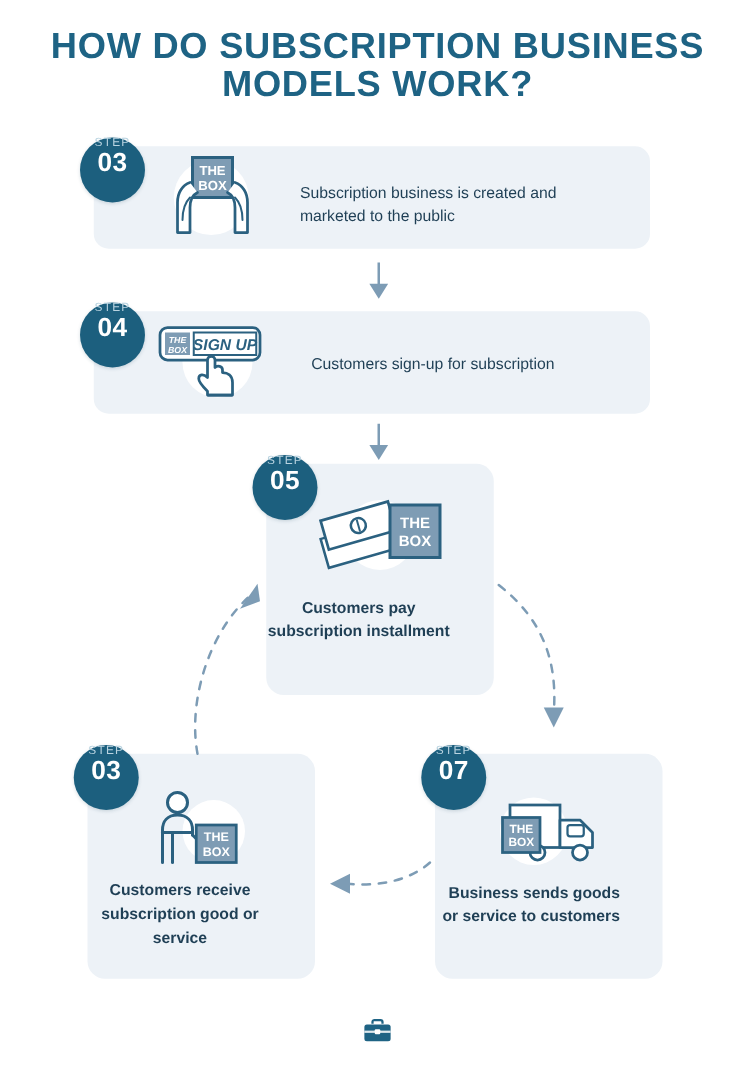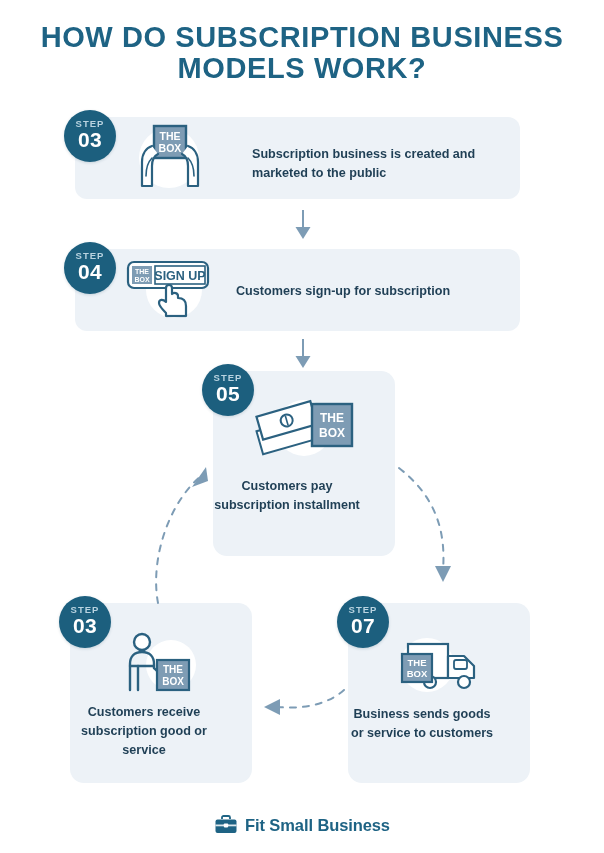--- a/index.html
+++ b/index.html
@@ -53,24 +53,24 @@
     border-radius: 50%;
     background: #1c5f7e;
     color: #ffffff;
     text-align: center;
     z-index: 5;
     box-shadow: 0 1px 3px rgba(25,70,95,0.18);
   }
   .badge .b-step {
     display: block;
     font-size: 9.5px;
-    font-weight: bold;
+    font-weight: normal;
     letter-spacing: 1px;
     color: #b9d3e0;
-    margin-top: 9px;
+    margin-top: 0;
     line-height: 10px;
   }
   .badge .b-num {
     display: block;
     font-size: 21px;
     font-weight: bold;
     line-height: 22px;
     letter-spacing: 0.4px;
   }
   #badge1 { left: 64px;  top: 110px; }
@@ -85,39 +85,38 @@
     position: absolute;
     border-radius: 50%;
     background: #ffffff;
   }
   .icon-svg { position: absolute; }
 
   
   .ctext-wide {
     position: absolute;
     font-size: 12.6px;
-    font-weight: bold;
+    font-weight: normal;
     line-height: 19px;
     color: #1f3f55;
-    margin-left: 12px;
   }
   #text1 { left: 240px; top: 145px; width: 260px; }
-  #text2 { left: 224px; top: 282px; width: 260px; }
+  #text2 { left: 249px; top: 282px; width: 260px; }
 
   .ctext-sq {
     position: absolute;
     width: 148px;
     text-align: center;
     font-size: 12.6px;
     font-weight: bold;
     line-height: 19px;
     color: #1f3f55;
   }
   #text3 { left: 213px; top: 477px; }
-  #text4 { left: 348px; top: 705px; }
+  #text4 { left: 348px; top: 705px; text-align: right; }
   #text5 { left:  70px; top: 703px; }
 
   
   .connector { position: absolute; }
 
   
   .footer {
     position: absolute;
     left: 0;
     top: 815px;
@@ -192,21 +191,21 @@
   </svg>
 </div>
 
 <div class="ctext-wide" id="text1">Subscription business is created and marketed to the public</div>
 
 <div class="badge" id="badge2">
   <span class="b-step">STEP</span>
   <span class="b-num">04</span>
 </div>
 
-<div class="icon-wrap" style="left:126px; top:258px; width:94px; height:64px;">
+<div class="icon-wrap" style="left:126px; top:258px; width:94px; height:64px;font-style:italic;">
   <div class="icon-halo" style="left:20px; top:4px; width:56px; height:56px;"></div>
   <svg class="icon-svg" style="left:0; top:0;" width="94" height="64" viewBox="0 0 94 64">
     <rect x="2" y="4" width="80" height="26" rx="6" fill="#ffffff" stroke="#2b6180" stroke-width="2.2"></rect>
     <rect x="6" y="8" width="20" height="18" fill="#7e9cb4"></rect>
     <text x="16" y="16" font-family="Liberation Sans, sans-serif" font-size="7" font-weight="bold" fill="#ffffff" text-anchor="middle">THE</text>
     <text x="16" y="24" font-family="Liberation Sans, sans-serif" font-size="7" font-weight="bold" fill="#ffffff" text-anchor="middle">BOX</text>
     <rect x="29" y="8" width="50" height="18" fill="#ffffff" stroke="#2b6180" stroke-width="1.6"></rect>
     <text x="54" y="22" font-family="Liberation Sans, sans-serif" font-size="12.5" font-weight="bold" fill="#2b6180" text-anchor="middle">SIGN UP</text>
 
     <path d="M 40 30 L 40 44 C 37 41, 33 41, 33 45 C 33 48, 37 52, 40 55 L 40 58 L 60 58 L 60 48
@@ -290,15 +289,14 @@
 <div class="ctext-sq" id="text5">Customers receive subscription good or service</div>
 
 <div class="footer">
   <span class="footer-inner">
     <svg width="24" height="20" viewBox="0 0 24 20">
       <path d="M8 4 L8 2.5 C8 1.6 8.7 1 9.6 1 L14.4 1 C15.3 1 16 1.6 16 2.5 L16 4" fill="none" stroke="#1e6384" stroke-width="1.8"></path>
       <rect x="1.5" y="4.5" width="21" height="13.5" rx="2" fill="#1e6384"></rect>
       <rect x="1.5" y="9.5" width="21" height="1.8" fill="#ffffff" opacity="0.85"></rect>
       <rect x="9.8" y="8.4" width="4.4" height="4" rx="0.8" fill="#ffffff"></rect>
     </svg>
-    <span class="footer-text">Fit Small Business</span>
   </span>
 </div>
 
 </body></html>

